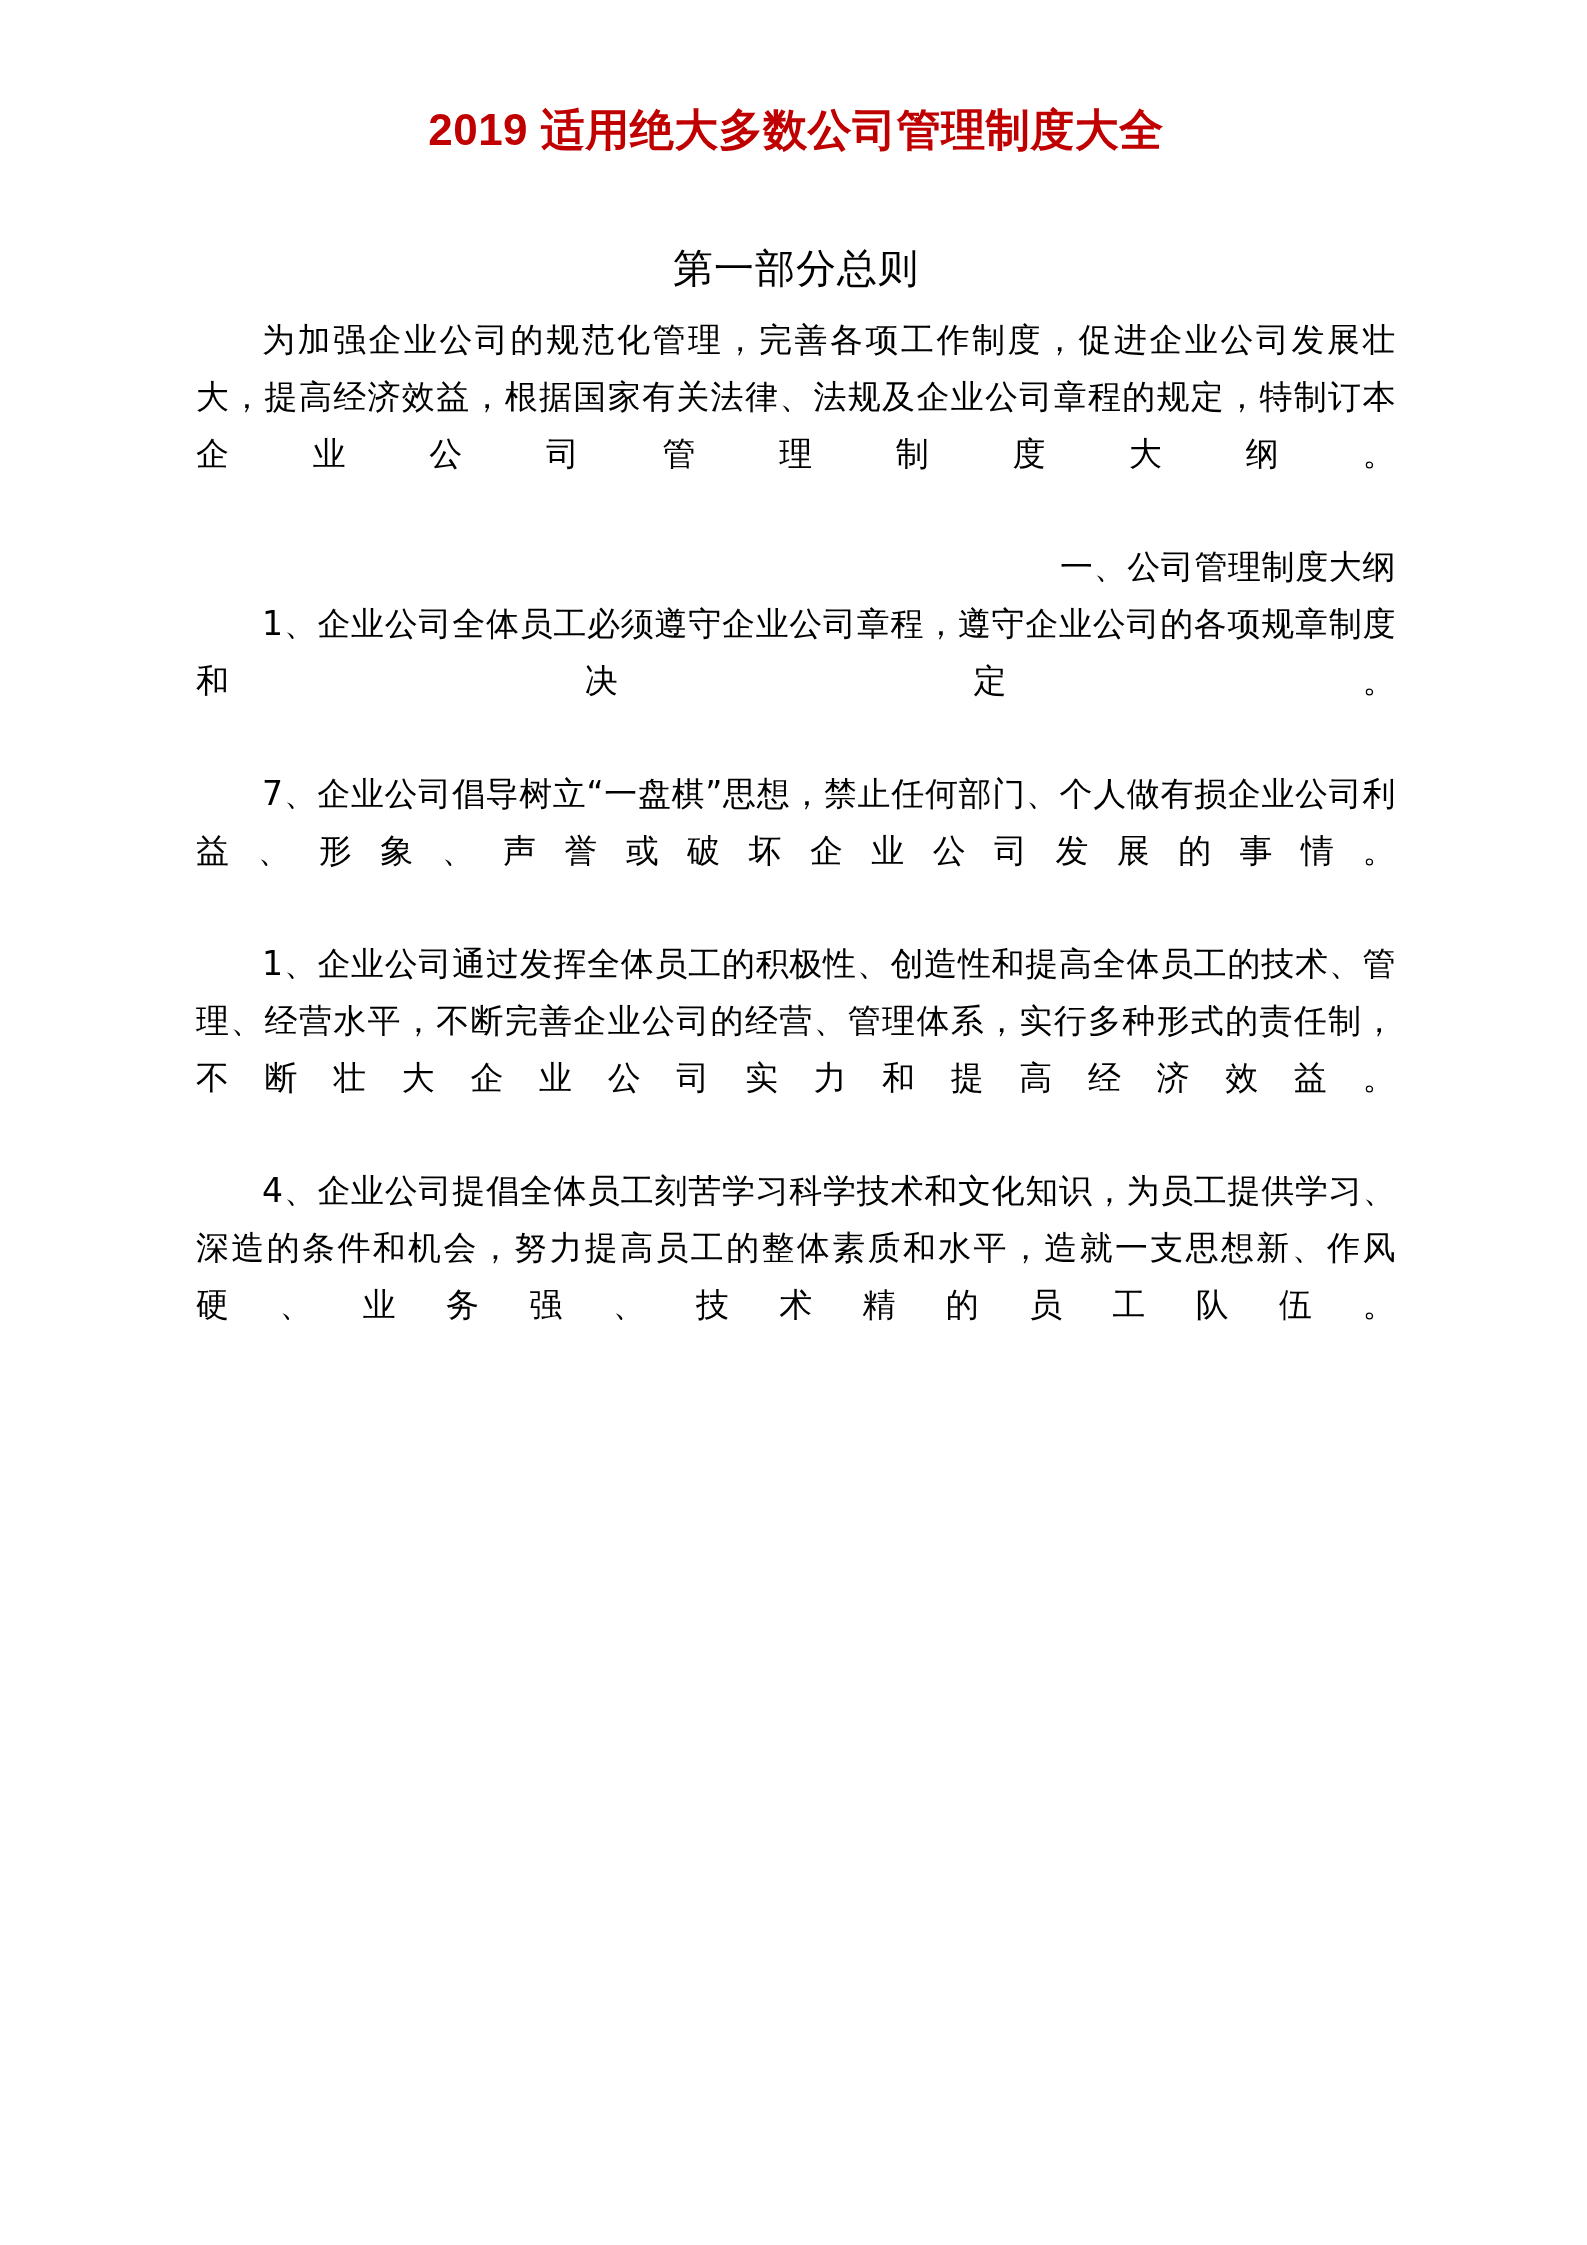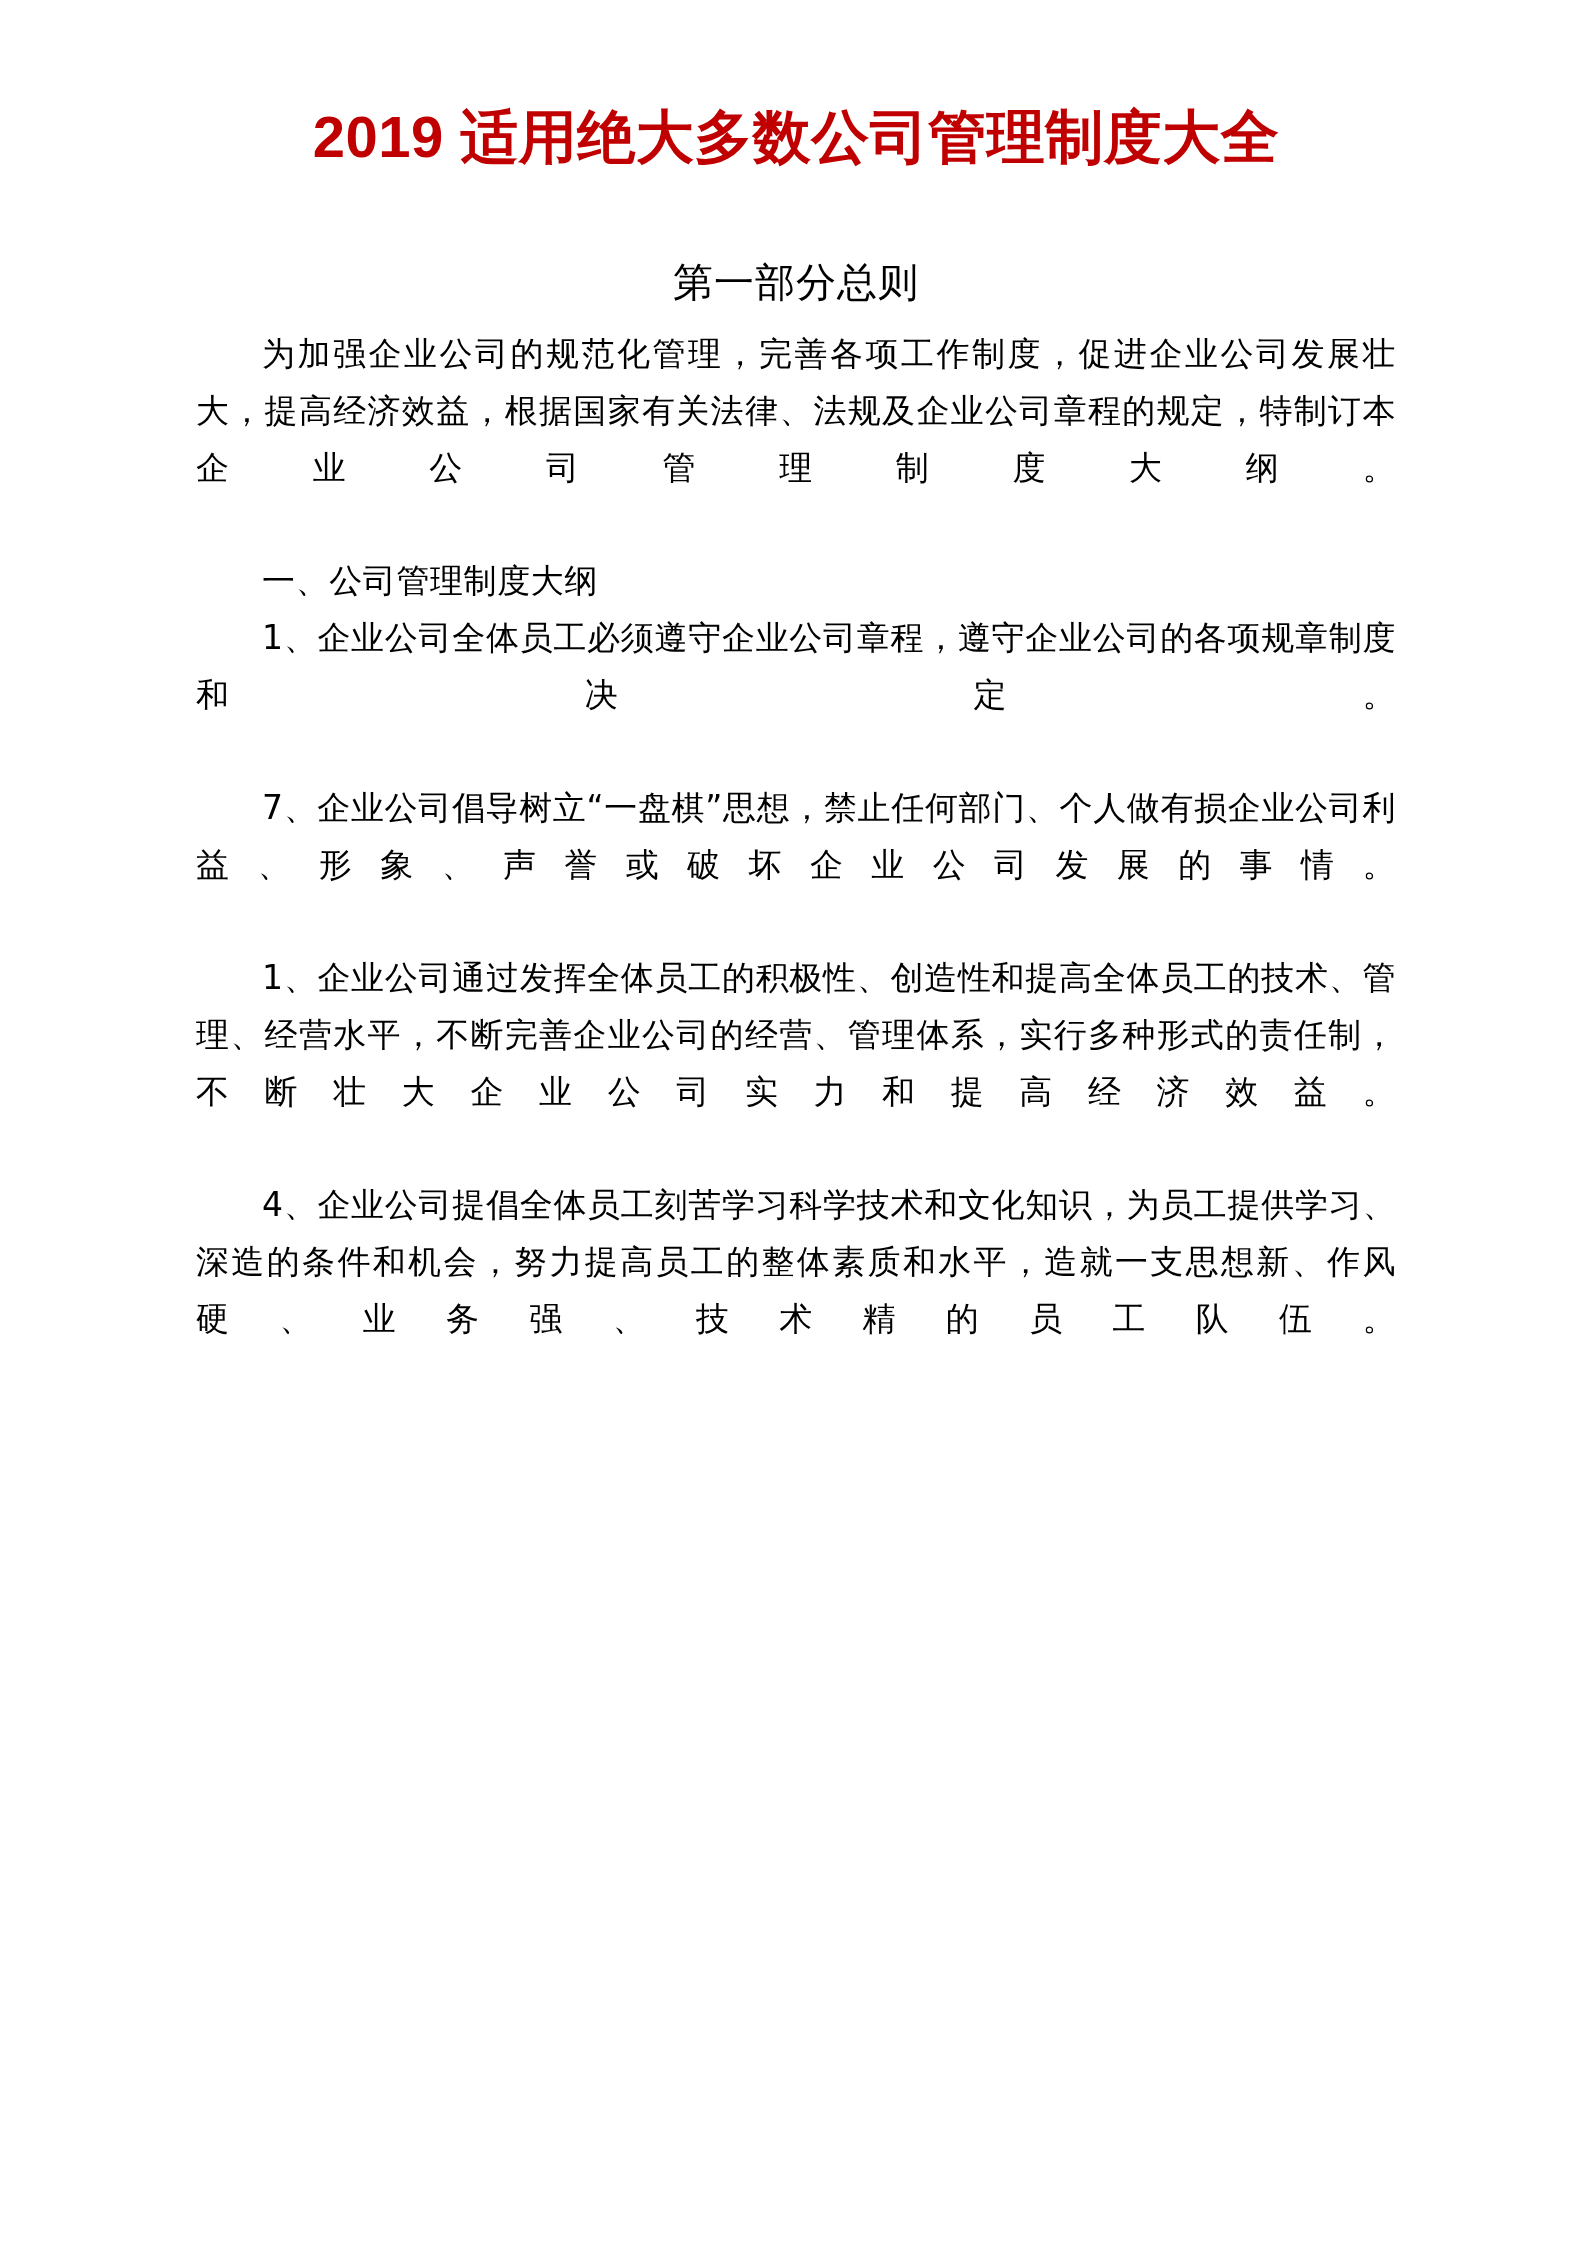--- a/index.html
+++ b/index.html
@@ -28,21 +28,21 @@
     left: 196px;
     top: 0;
     width: 1200px;
   }
   .doc-title {
     margin: 0;
     padding: 0;
     text-align: center;
     color: #C00000;
     font-weight: bold;
-    font-size: 58px;
+    font-size: 44px;
     line-height: 1.0;
     letter-spacing: 0.5px;
     margin-top: 108px;
     font-family: "Liberation Sans", "DejaVu Sans", sans-serif;
   }
   .section-heading {
     margin: 0;
     padding: 0;
     text-align: center;
     font-size: 40px;
@@ -67,21 +67,21 @@
     font-family: "DejaVu Sans", "Liberation Sans", sans-serif;
     word-break: break-all;
   }
   
   p.para::after {
     content: "";
     display: inline-block;
     width: 100%;
   }
   p.para.nojust {
-    text-align: left;
+    text-align: right;
   }
   p.para.nojust::after { display: none; }
 </style>
 </head>
 <body>
 
 <div class="page">
   <div class="content">
 
     <h1 class="doc-title" style="color: rgb(192, 0, 0);">2019 适用绝大多数公司管理制度大全</h1>

